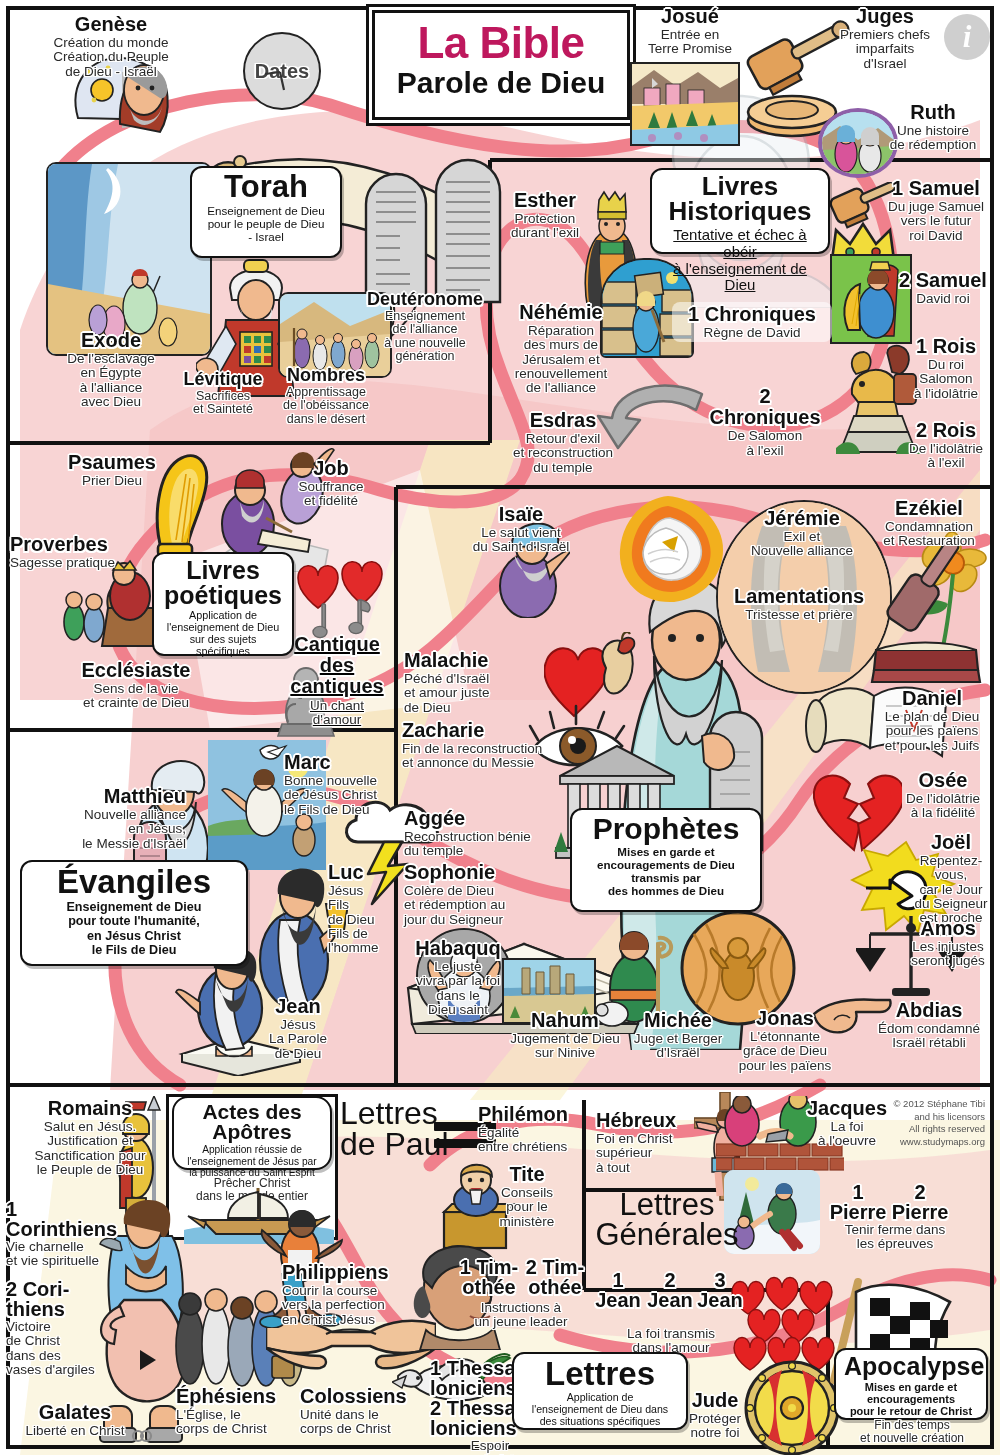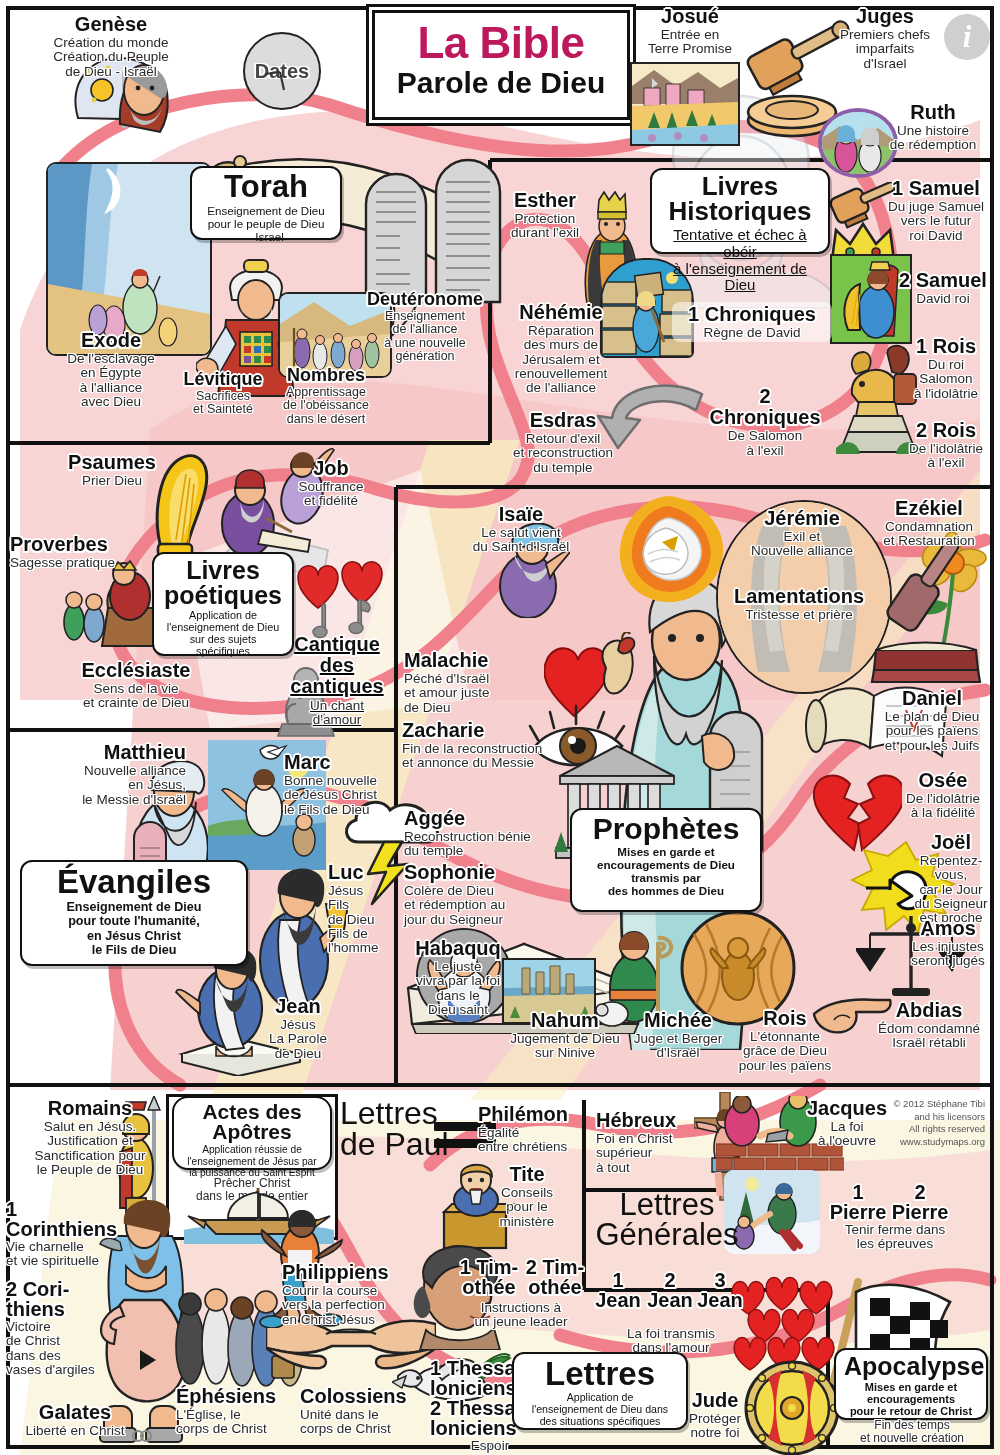--- a/index.html
+++ b/index.html
@@ -16,21 +16,21 @@
   
   .bk{position:absolute;text-align:center;line-height:1.06;}
   .bk .t{font-weight:bold;color:#111;text-shadow:
       -1.5px -1.5px 0 #fff,1.5px -1.5px 0 #fff,-1.5px 1.5px 0 #fff,1.5px 1.5px 0 #fff,
       0 -1.7px 0 #fff,0 1.7px 0 #fff,-1.7px 0 0 #fff,1.7px 0 0 #fff;}
   .bk .d{color:#2a2a2a;margin-top:1px;text-shadow:
       -1.2px -1.2px 0 #fff,1.2px -1.2px 0 #fff,-1.2px 1.2px 0 #fff,1.2px 1.2px 0 #fff,
       0 -1.4px 0 #fff,0 1.4px 0 #fff,-1.4px 0 0 #fff,1.4px 0 0 #fff;}
   .bk.sz-lg .t{font-size:20px;} .bk.sz-lg .d{font-size:13.5px;}
   .bk.sz-md .t{font-size:18px;} .bk.sz-md .d{font-size:12.5px;} .bk.sz-sm .d{font-size:11.5px;}
-  .bk.al-l{text-align:left;} .bk.al-r{text-align:right;}
+  .bk.al-l{text-align:left;} .bk.al-r{text-align:right;margin-top:44px;}
 
   
   .callout{position:absolute;background:#fff;border:2.5px solid #111;border-radius:12px;
            text-align:center;box-sizing:border-box;padding:4px 8px 6px;
            box-shadow:2px 3px 0 rgba(0,0,0,.25);}
   .callout .ct{font-weight:bold;color:#111;line-height:.98;}
   .callout .cd{color:#111;line-height:1.12;margin-top:2px;}
 
   
   #titleplate{position:absolute;background:#fff;border:3px solid #111;
@@ -271,21 +271,21 @@
   </div>
 
   <div class="bk sz-md" style="left:362px;top:290px;width:126px;">
     <div class="t">Deutéronome</div>
     <div class="d" style="white-space:pre-line">Enseignement
 de l'alliance
 à une nouvelle
 génération</div>
   </div>
 
-  <div class="callout" style="left:190px;top:166px;width:152px;height:74px;">
+  <div class="callout" style="left:190px;top:166px;width:152px;height:92px;">
     <div class="ct" style="font-size:31px;">Torah</div>
     <div class="cd" style="font-size:11.6px;white-space:pre-line;">Enseignement de Dieu
 pour le peuple de Dieu
 - Israel</div>
   </div>
 
   <svg class="sc" style="left:636px;top:78px;width:210px;height:230px;" viewBox="0 0 210 230">
     <g opacity=".42">
       <path d="M38 88 C 30 44, 70 16, 106 18 C 146 20, 178 50, 172 96 L 160 120 L 50 120 Z" fill="#e9eef2" stroke="#aab6be" stroke-width="2.5"></path>
       <ellipse cx="105" cy="120" rx="52" ry="62" fill="#eef3f6" stroke="#aab6be" stroke-width="2.5"></ellipse>
@@ -828,21 +828,21 @@
     <div class="t">Amos</div>
     <div class="d" style="white-space:pre-line">Les injustes
 seront jugés</div>
   </div>
   <div class="bk sz-lg" style="left:862px;top:1000px;width:134px;">
     <div class="t">Abdias</div>
     <div class="d" style="white-space:pre-line">Édom condamné
 Israël rétabli</div>
   </div>
   <div class="bk sz-lg" style="left:726px;top:1008px;width:118px;">
-    <div class="t">Rois</div>
+    <div class="t">Jonas</div>
     <div class="d" style="white-space:pre-line">L'étonnante
 grâce de Dieu
 pour les païens</div>
   </div>
   <div class="bk sz-lg" style="left:618px;top:1010px;width:120px;">
     <div class="t">Michée</div>
     <div class="d" style="white-space:pre-line">Juge et Berger
 d'Israël</div>
   </div>
   <div class="bk sz-lg" style="left:498px;top:1010px;width:134px;">

